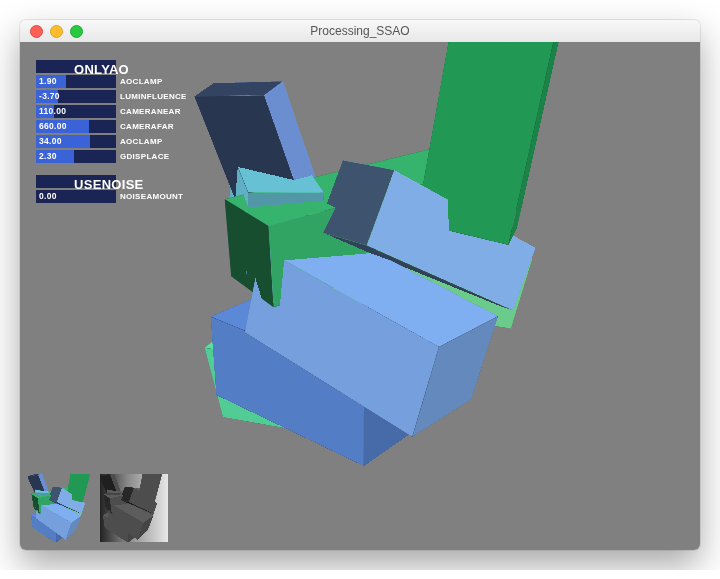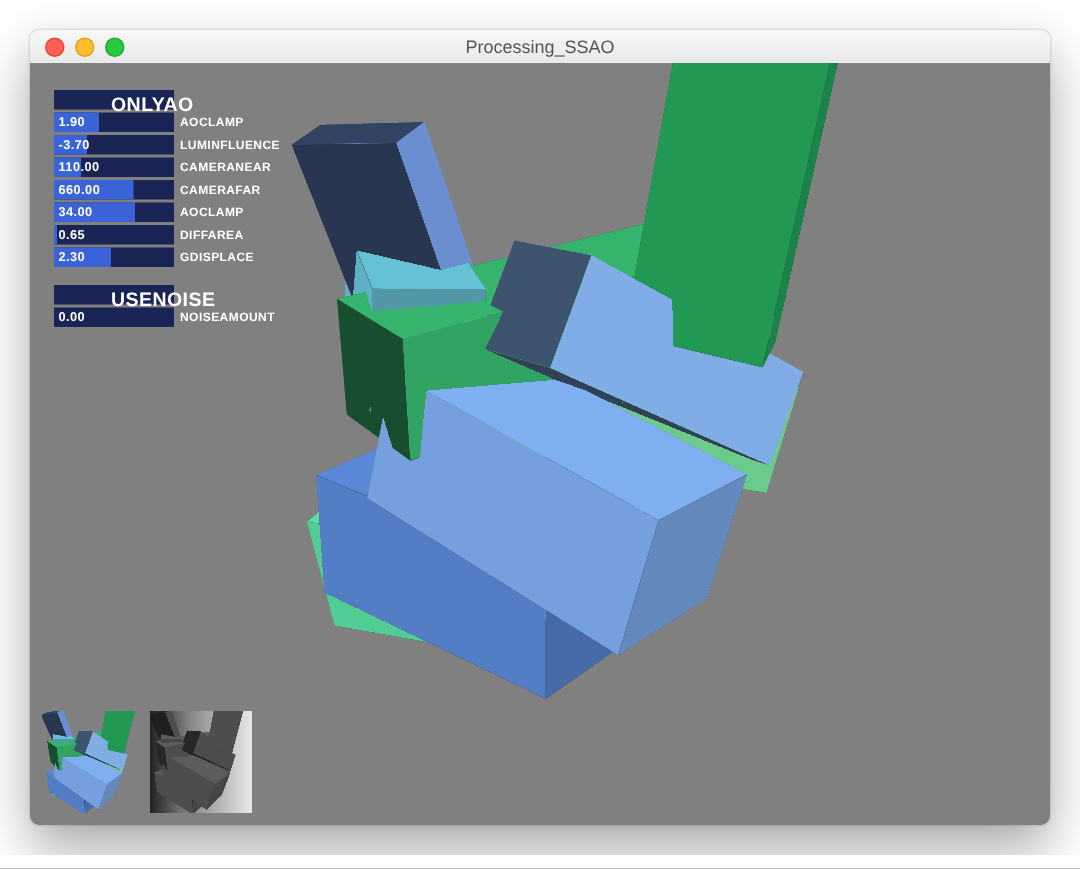--- a/index.html
+++ b/index.html
@@ -213,27 +213,20 @@
               <span class="slider-val">660.00</span>
             </div>
             <span class="lbl">CAMERAFAR</span>
           </div>
           <div class="row">
             <div class="slider-track">
               <div class="slider-fill" style="width:68%"></div>
               <span class="slider-val">34.00</span>
             </div>
             <span class="lbl">AOCLAMP</span>
-          </div>
-          <div class="row">
-            <div class="slider-track">
-              <div class="slider-fill" style="width:3%"></div>
-              <span class="slider-val">0.65</span>
-            </div>
-            <span class="lbl">DIFFAREA</span>
           </div>
           <div class="row">
             <div class="slider-track">
               <div class="slider-fill" style="width:48%"></div>
               <span class="slider-val">2.30</span>
             </div>
             <span class="lbl">GDISPLACE</span>
           </div>
         </div>
       <div class="gap"></div>

